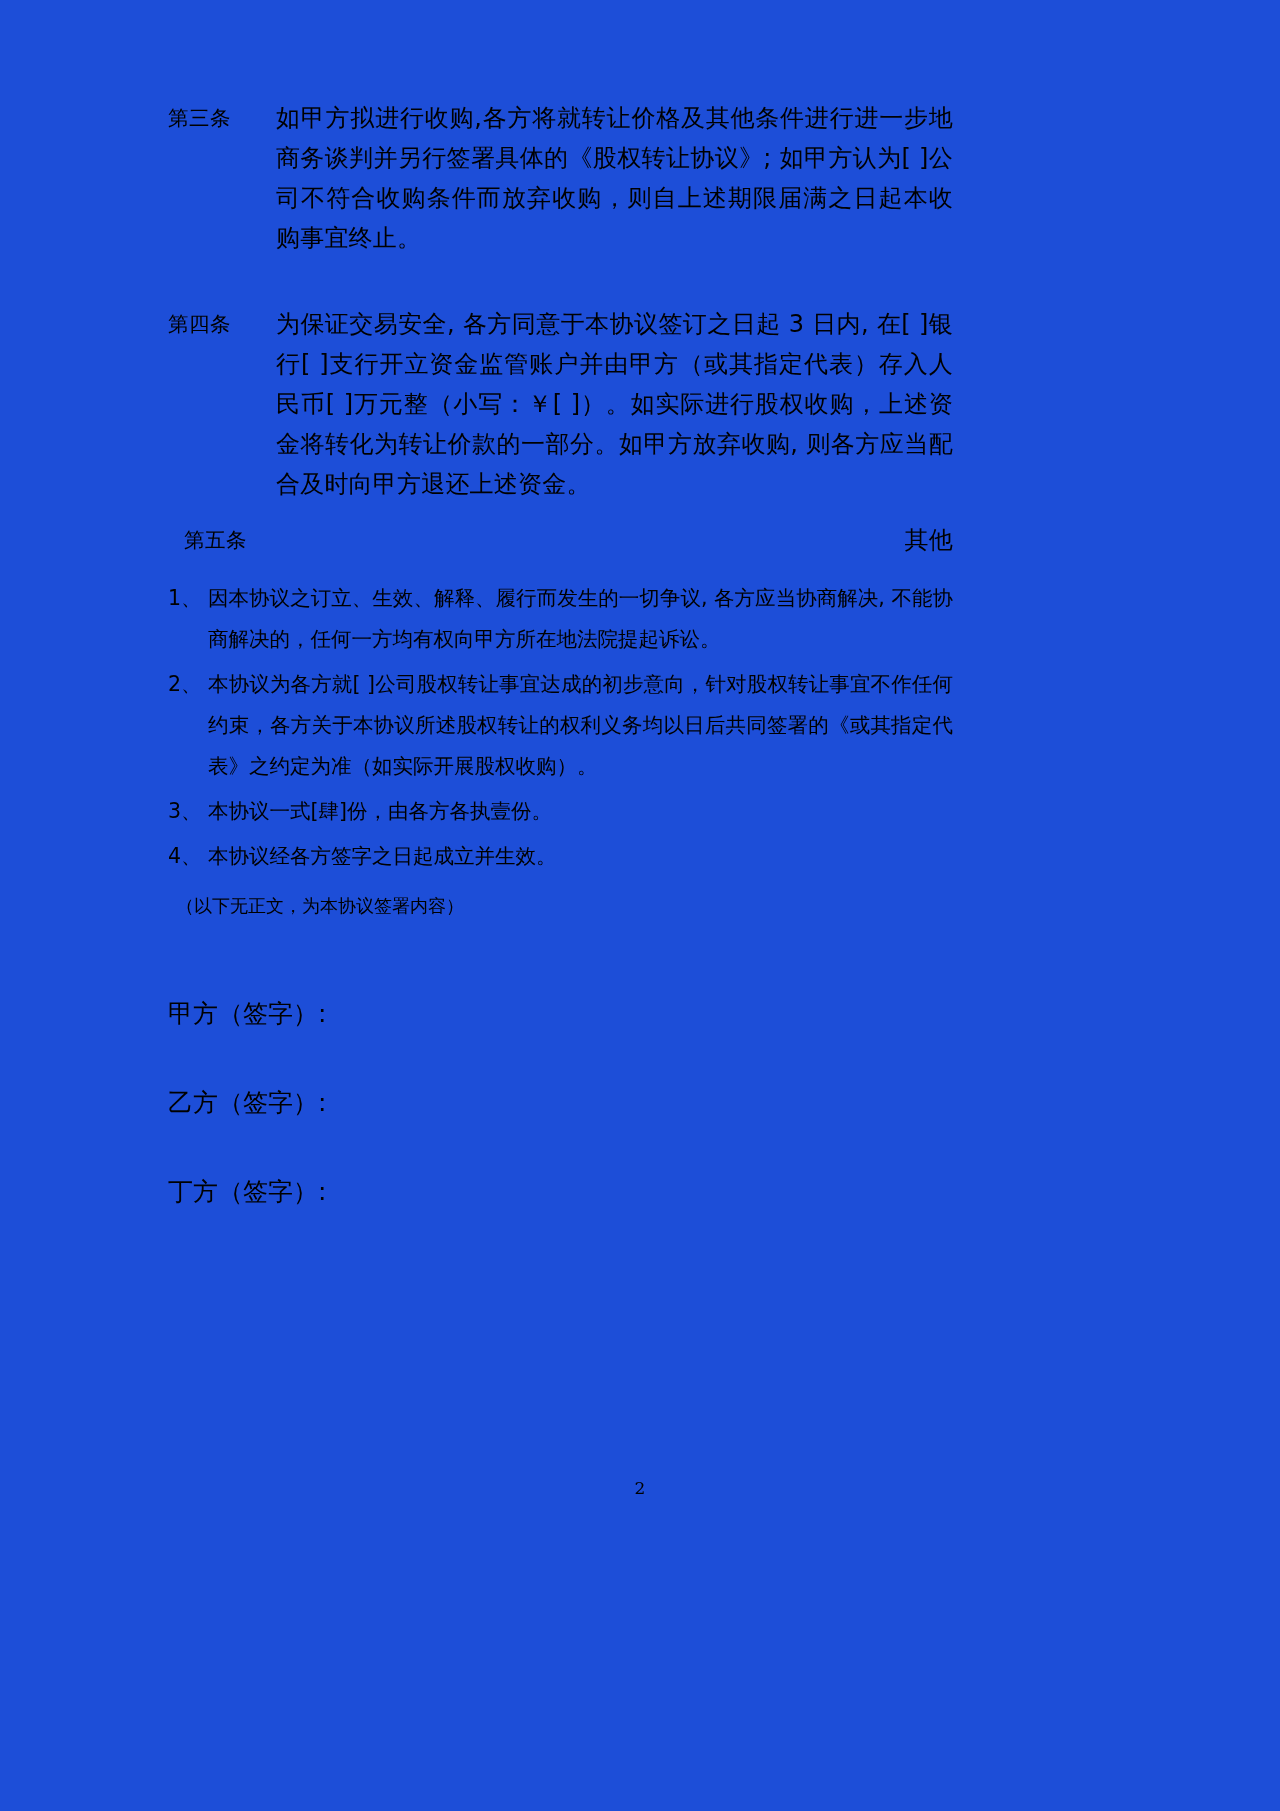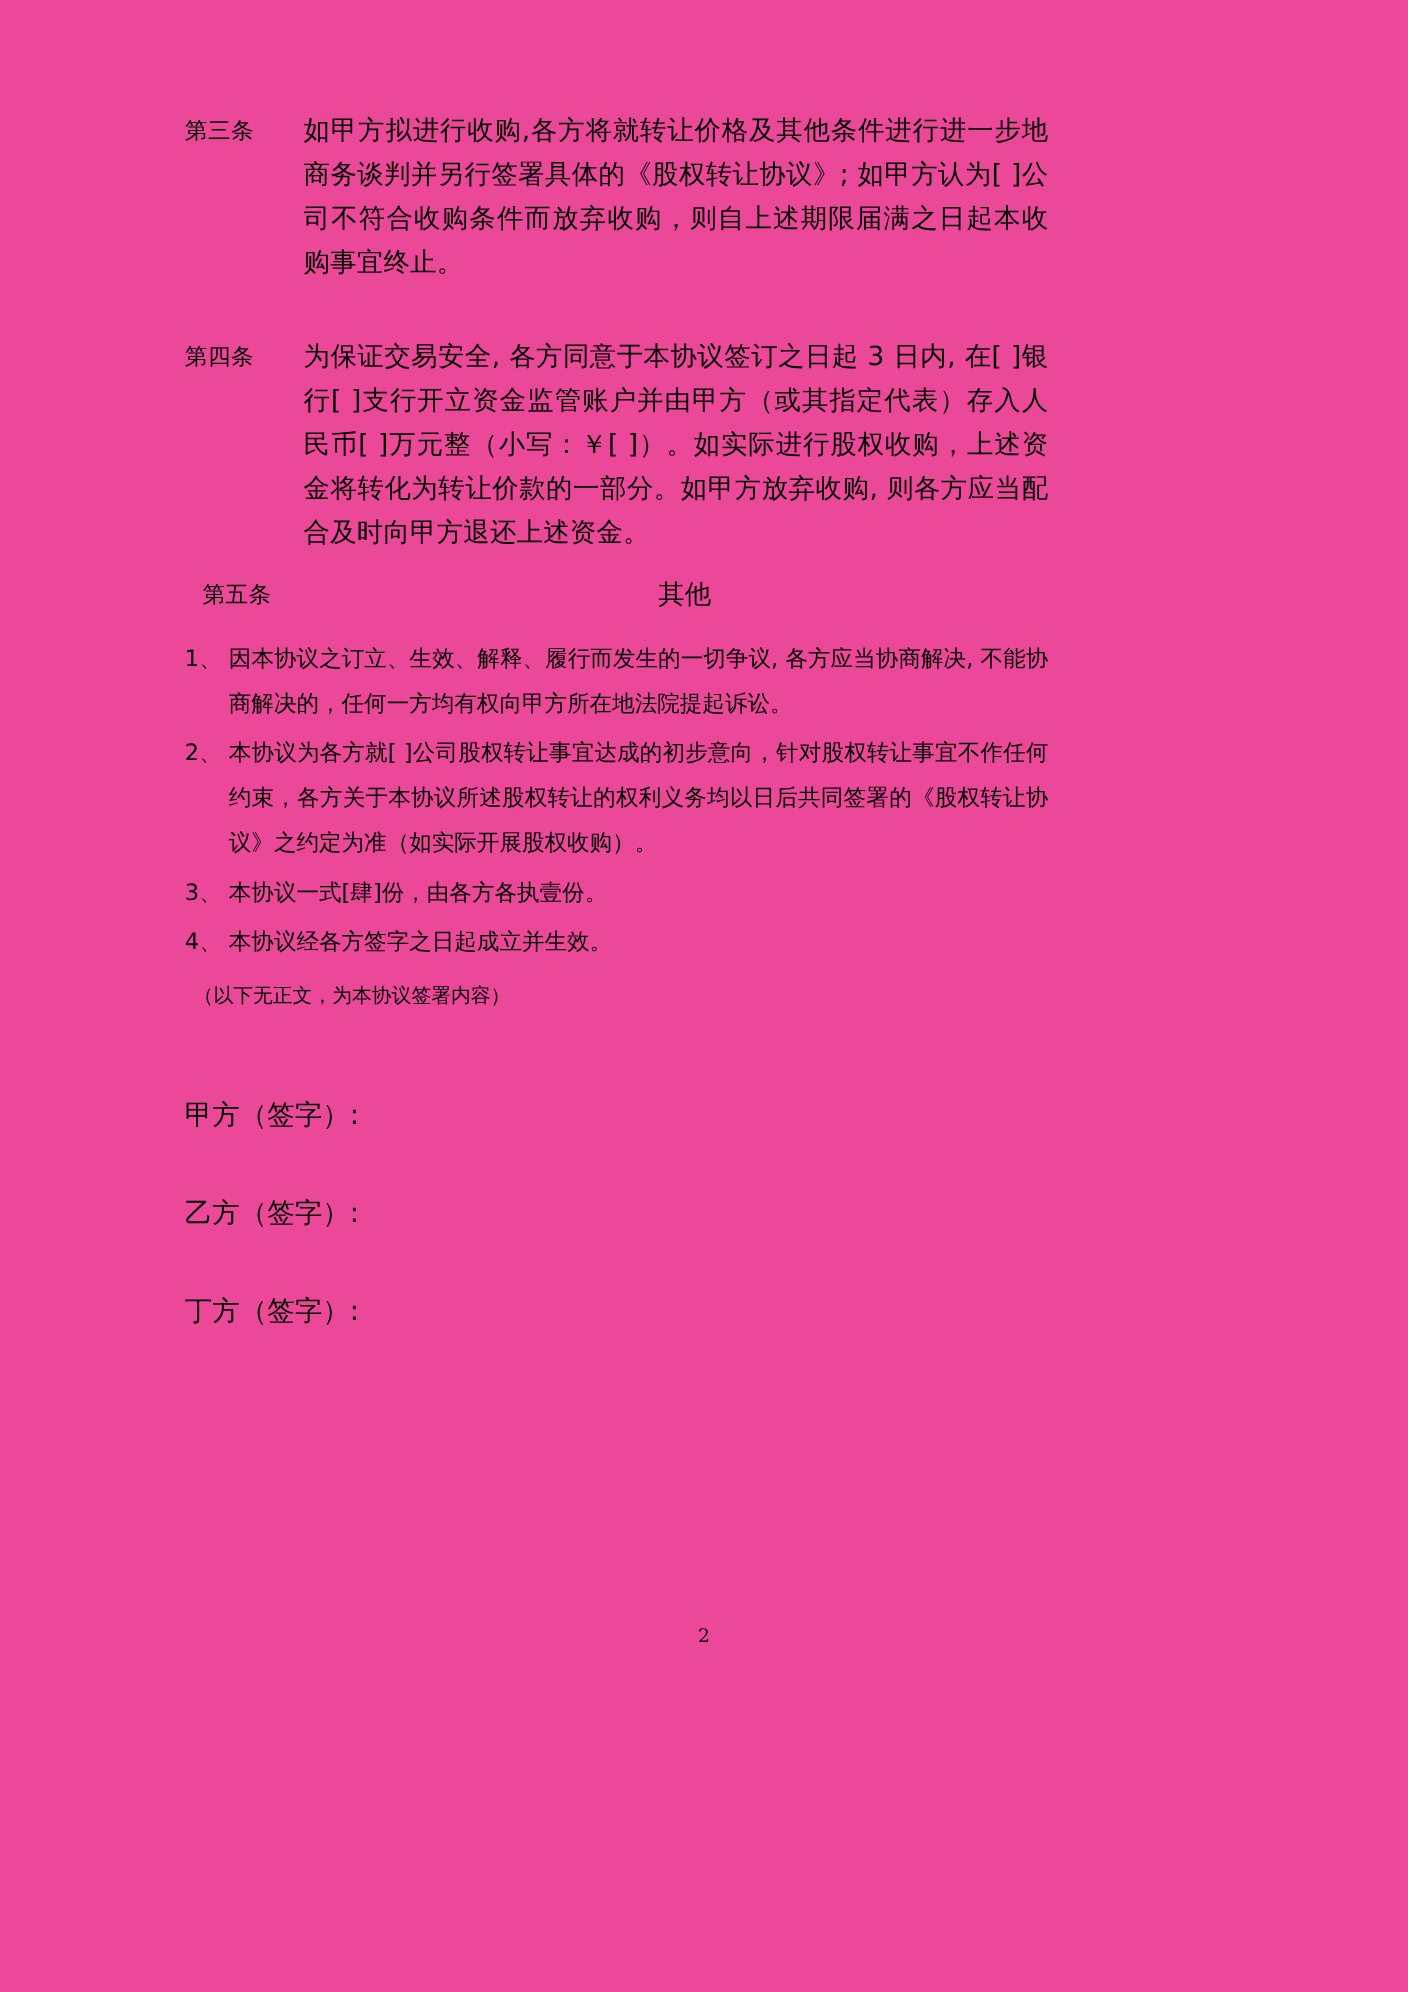--- a/index.html
+++ b/index.html
@@ -4,21 +4,21 @@
 <style>
   html, body {
     margin: 0;
     padding: 0;
     background: #ffffff;
   }
   .page {
     position: relative;
     width: 1280px;
     height: 1811px;
-    background: #ec4899;
+    background: #1d4ed8;
     margin: 0 auto;
     font-family: "DejaVu Sans", "Liberation Sans", sans-serif;
     color: #000000;
     box-sizing: border-box;
     overflow: hidden;
   }
   .content {
     position: absolute;
     left: 168px;
     top: 98px;
@@ -42,21 +42,21 @@
   .article-body {
     flex: 1 1 auto;
     font-size: 24px;
     line-height: 40px;
     text-align: justify;
     text-justify: inter-ideograph;
     letter-spacing: 0.2px;
   }
   .article.tight { margin-bottom: 16px; }
   .article.art5 { margin-bottom: 18px; margin-left: 16px; }
-  .article.art5 .article-body { text-align: center; }
+  .article.art5 .article-body { text-align: right; }
 
   
   .num-list {
     margin: 0;
     padding: 0;
     list-style: none;
   }
   .num-item {
     display: flex;
     align-items: flex-start;
@@ -125,21 +125,21 @@
       <div class="article-body">其他</div>
     </div>
 
     <ul class="num-list">
       <li class="num-item">
         <span class="num-marker">1、</span>
         <span class="num-text">因本协议之订立、生效、解释、履行而发生的一切争议, 各方应当协商解决, 不能协商解决的，任何一方均有权向甲方所在地法院提起诉讼。</span>
       </li>
       <li class="num-item">
         <span class="num-marker">2、</span>
-        <span class="num-text">本协议为各方就[  ]公司股权转让事宜达成的初步意向，针对股权转让事宜不作任何约束，各方关于本协议所述股权转让的权利义务均以日后共同签署的《股权转让协议》之约定为准（如实际开展股权收购）。</span>
+        <span class="num-text">本协议为各方就[  ]公司股权转让事宜达成的初步意向，针对股权转让事宜不作任何约束，各方关于本协议所述股权转让的权利义务均以日后共同签署的《或其指定代表》之约定为准（如实际开展股权收购）。</span>
       </li>
       <li class="num-item">
         <span class="num-marker">3、</span>
         <span class="num-text">本协议一式[肆]份，由各方各执壹份。</span>
       </li>
       <li class="num-item">
         <span class="num-marker">4、</span>
         <span class="num-text">本协议经各方签字之日起成立并生效。</span>
       </li>
     </ul>

